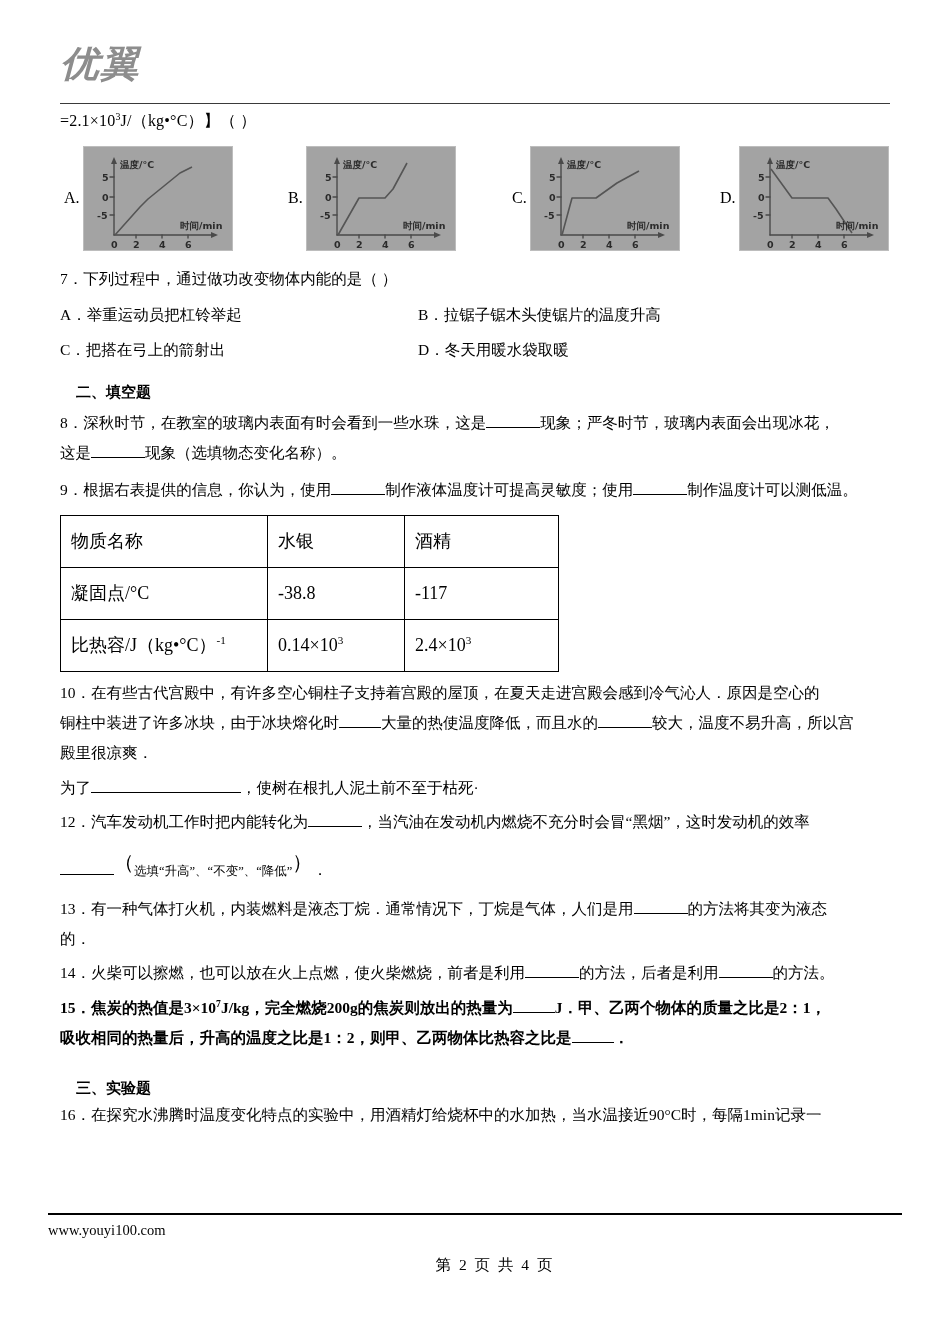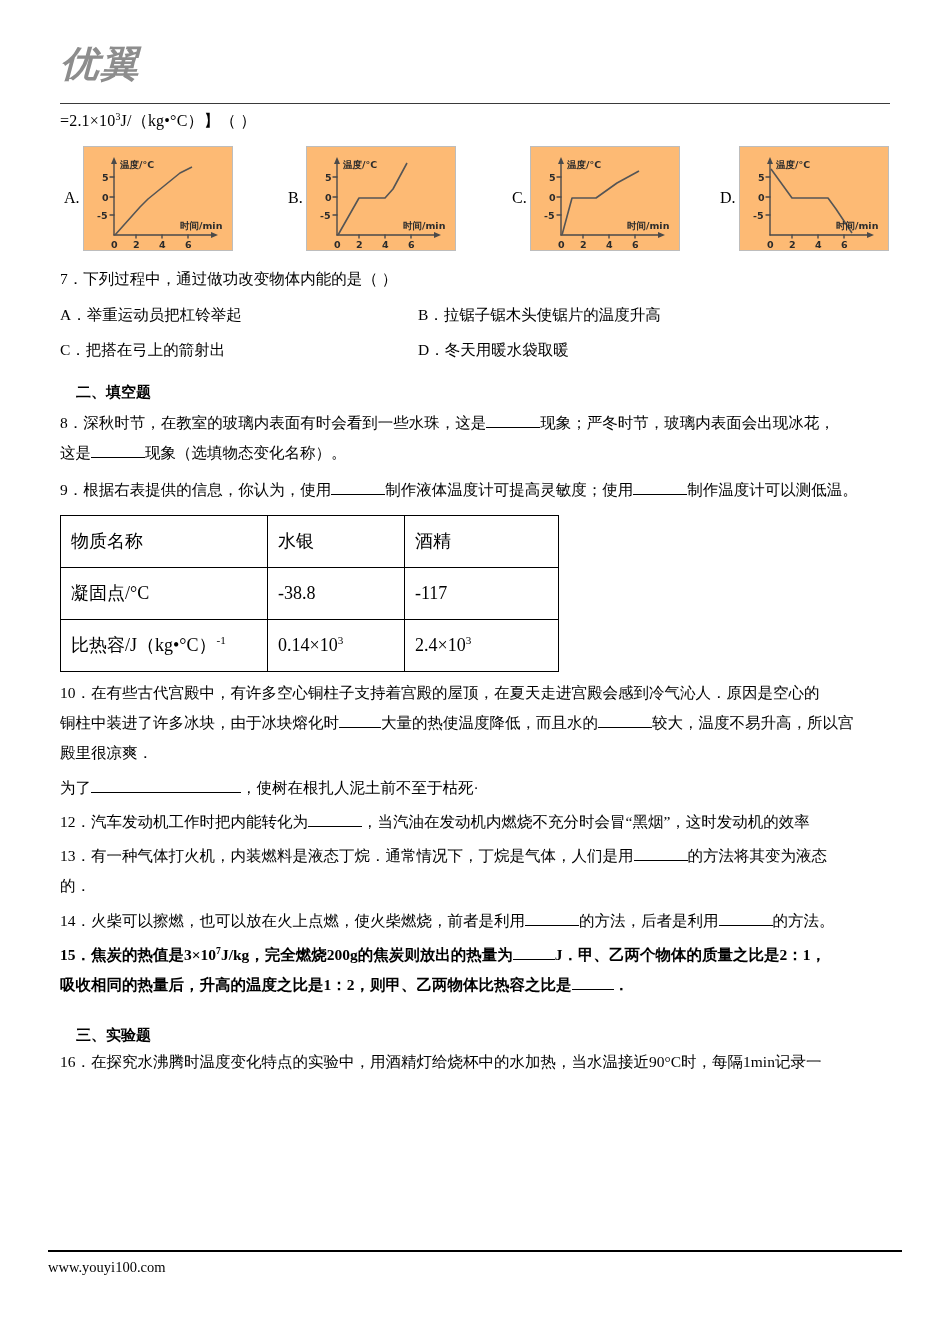--- a/index.html
+++ b/index.html
@@ -100,21 +100,21 @@
   }
   .choice-label {
     font-size: 16px;
     margin-right: 3px;
     white-space: nowrap;
   }
   .graph-box {
     width: 148px;
     height: 103px;
     border: 1px solid #bdbdbd;
-    background: #fdba74;
+    background: #a3a3a3;
     position: relative;
     overflow: hidden;
   }
   .graph-box svg { display: block; }
 
   
   .q7 { margin-top: 12px; }
   .opt-row {
     display: flex;
     margin-top: 14px;
@@ -407,20 +407,23 @@
   <div class="body-text" style="margin-top:4px;">
     <div>
       <span>为了</span><span class="blank b-lg"></span><span>，使树在根扎人泥土前不至于枯死·</span>
     </div>
   </div>
 
   <div class="body-text" style="margin-top:4px;">
     <div>
       <span>12．</span><span>汽车发动机工作时把内能转化为</span><span class="blank b-md"></span><span>，当汽油在发动机内燃烧不充分时会冒“黑烟”，这时发动机的效率</span>
     </div>
+    <div style="line-height:2.5;">
+      <span class="blank b-md"></span><span class="hint-wrap"><span class="hint-paren">（</span><span class="hint-inner">选填“升高”、“不变”、“降低”</span><span class="hint-paren">）</span></span><span>．</span>
+    </div>
   </div>
 
   <div class="body-text" style="margin-top:4px;">
     <div>
       <span>13．</span><span>有一种气体打火机，内装燃料是液态丁烷．通常情况下，丁烷是气体，人们是用</span><span class="blank b-md"></span><span>的方法将其变为液态</span>
     </div>
     <div>
       <span>的．</span>
     </div>
   </div>
@@ -446,15 +449,16 @@
 
   <div class="body-text" style="margin-top:2px;">
     <div>
       <span>16．</span><span>在探究水沸腾时温度变化特点的实验中，用酒精灯给烧杯中的水加热，当水温接近90°C时，每隔1min记录一</span>
     </div>
   </div>
 
   <div class="footer">
     <div class="footer-rule-top"></div>
     <div class="footer-url">www.youyi100.com</div>
+    <div class="footer-pager">第 2 页 共 4 页</div>
   </div>
 
 </div>
 
 </body></html>

